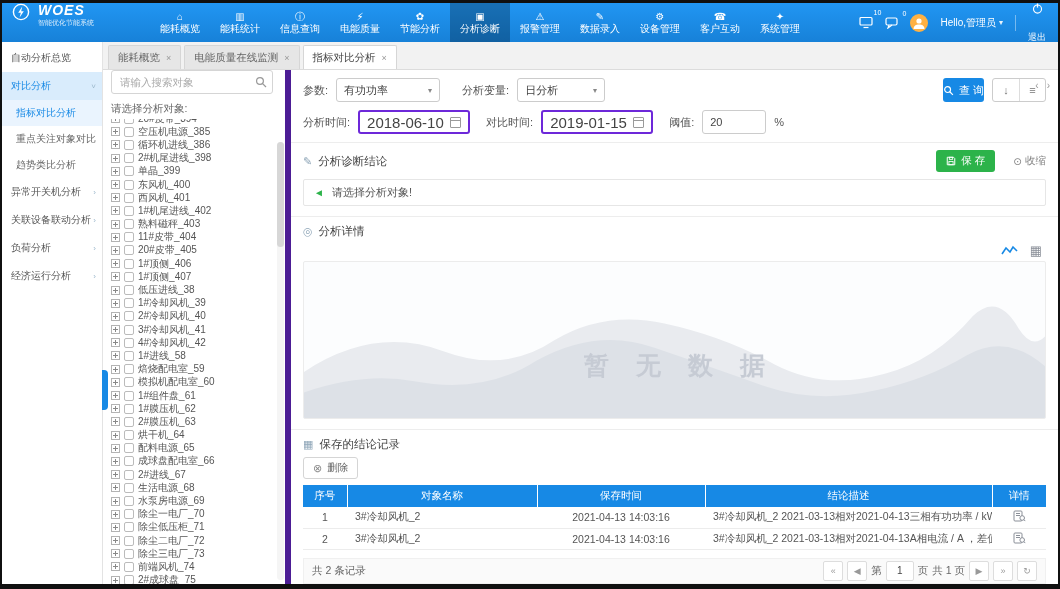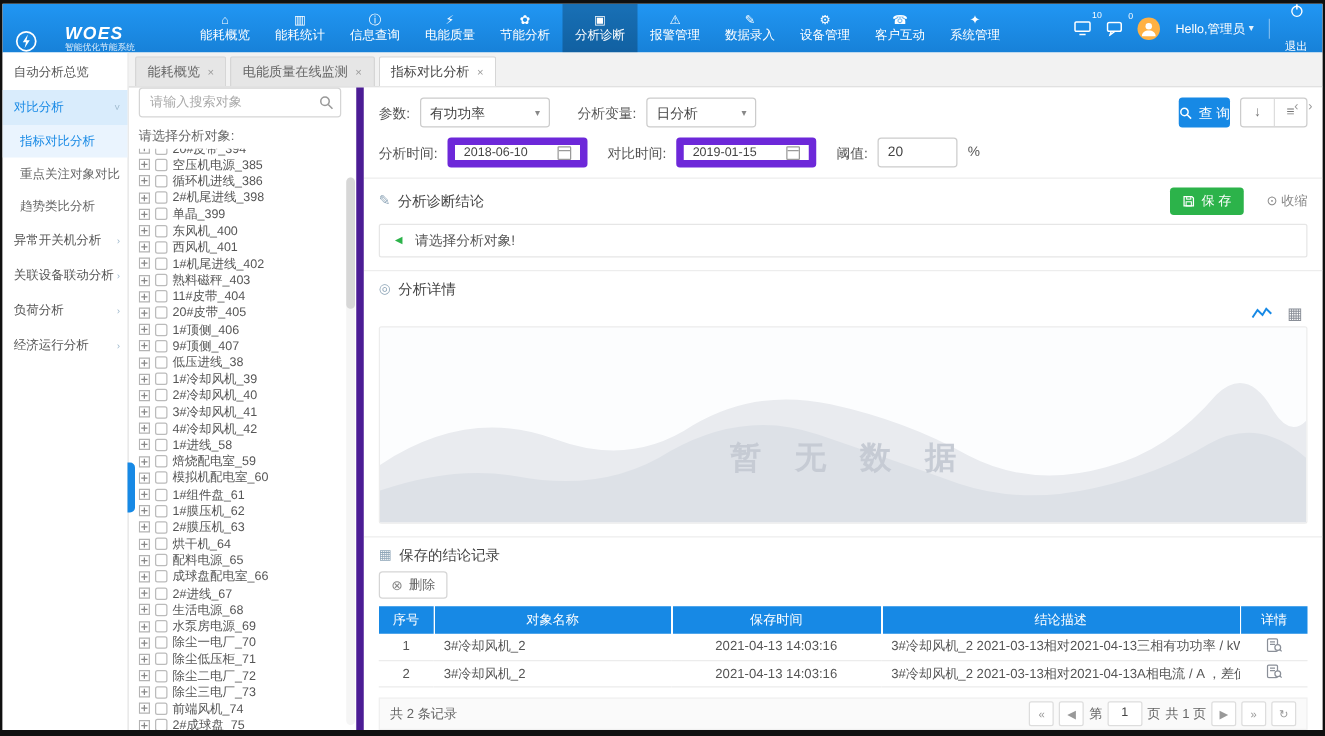--- a/index.html
+++ b/index.html
@@ -3,21 +3,21 @@
 <meta charset="utf-8">
 <style>
   *{margin:0;padding:0;box-sizing:border-box}
   html,body{width:1060px;height:589px;overflow:hidden}
   body{font-family:"Liberation Sans","DejaVu Sans",sans-serif;background:#222}
   .frame{width:1060px;height:589px;background:#101010;padding:3px 2px 5px 2px}
   .app{width:100%;height:100%;background:#fff;display:flex;flex-direction:column;overflow:hidden;position:relative}
 
   
   .navbar{flex:0 0 34px;background:linear-gradient(180deg,#2196f3,#1781d8);color:#fff;display:flex;align-items:stretch}
-  .logo{display:flex;align-items:flex-end;gap:22px;padding:15px 16px 0 10px;min-width:148px}
+  .logo{display:flex;align-items:flex-start;gap:8px;padding:0 16px 0 10px;min-width:148px}
   .logo-text{display:flex;flex-direction:column;line-height:1}
   .logo-title{font-size:14px;font-weight:bold;font-style:italic;letter-spacing:1px}
   .logo-sub{font-size:7px;opacity:.85;margin-top:2px}
   .nav-items{display:flex}
   .nav-item{width:60px;display:flex;flex-direction:column;align-items:center;justify-content:center;gap:1px;cursor:pointer}
   .nav-item .ni-ico{font-size:10px;line-height:11px}
   .nav-item .ni-label{font-size:10px;line-height:11px;white-space:nowrap}
   .nav-item.active{background:rgba(0,0,0,.25)}
   .nav-right{margin-left:auto;display:flex;align-items:center;gap:12px;padding:0 12px}
   .badge-wrap{position:relative;display:flex;align-items:center}
@@ -69,21 +69,21 @@
 
   
   .main{flex:1;display:flex;flex-direction:column;min-width:0;overflow:hidden;background:#fff}
   .filters{padding:8px 12px 8px 12px;border-bottom:1px solid #ededed}
   .f-row{display:flex;align-items:center;gap:8px}
   .f-row + .f-row{margin-top:8px}
   .f-label{font-size:11px;color:#555;white-space:nowrap}
   .select{height:24px;min-width:104px;border:1px solid #ccc;border-radius:3px;background:#fff;display:flex;align-items:center;justify-content:space-between;gap:8px;padding:0 7px;font-size:11px;color:#444;cursor:pointer}
   .select.small{min-width:88px}
   .sel-caret{font-size:8px;color:#888}
-  .date-input{height:24px;width:112px;border:6px solid #6d28d9;border-radius:3px;background:#fff;display:flex;align-items:center;justify-content:space-between;padding:0 7px;font-size:10px;color:#444;cursor:pointer}
+  .date-input{height:24px;width:112px;border:2px solid #6d28d9;border-radius:3px;background:#fff;display:flex;align-items:center;justify-content:space-between;padding:0 7px;font-size:15px;color:#444;cursor:pointer}
   .cal{width:11px;height:11px;border:1px solid #9a9a9a;border-radius:1px;position:relative}
   .cal::before{content:"";position:absolute;left:0;right:0;top:2px;height:1px;background:#9a9a9a}
   .num-input{width:64px;height:24px;border:1px solid #ccc;border-radius:3px;font-size:11px;padding:0 7px;color:#444;outline:none}
   .btn-query{margin-left:auto;height:24px;background:#1789e5;color:#fff;border:none;border-radius:3px;padding:0 0;font-size:11px;display:flex;align-items:center;gap:5px;cursor:pointer}
   .btn-group{display:flex;border:1px solid #ccc;border-radius:3px;overflow:hidden;height:24px;background:#fff}
   .btn-seg{width:26px;display:flex;align-items:center;justify-content:center;color:#777;font-size:11px;cursor:pointer}
   .btn-seg + .btn-seg{border-left:1px solid #ddd}
 
   .sec-head{display:flex;align-items:center;gap:6px;padding:7px 12px 5px 12px;font-size:11.5px;color:#444}
   .sec-head.bordered{border-top:1px solid #ededed}
@@ -374,21 +374,21 @@
 
               <div class="tree-row">
                 <span class="expand"></span>
                 <span class="cb"></span>
                 <span>1#顶侧_406</span>
               </div>
 
               <div class="tree-row">
                 <span class="expand"></span>
                 <span class="cb"></span>
-                <span>9#顶侧_407</span>
+                <span>1#顶侧_407</span>
               </div>
 
               <div class="tree-row">
                 <span class="expand"></span>
                 <span class="cb"></span>
                 <span>低压进线_38</span>
               </div>
 
               <div class="tree-row">
                 <span class="expand"></span>

